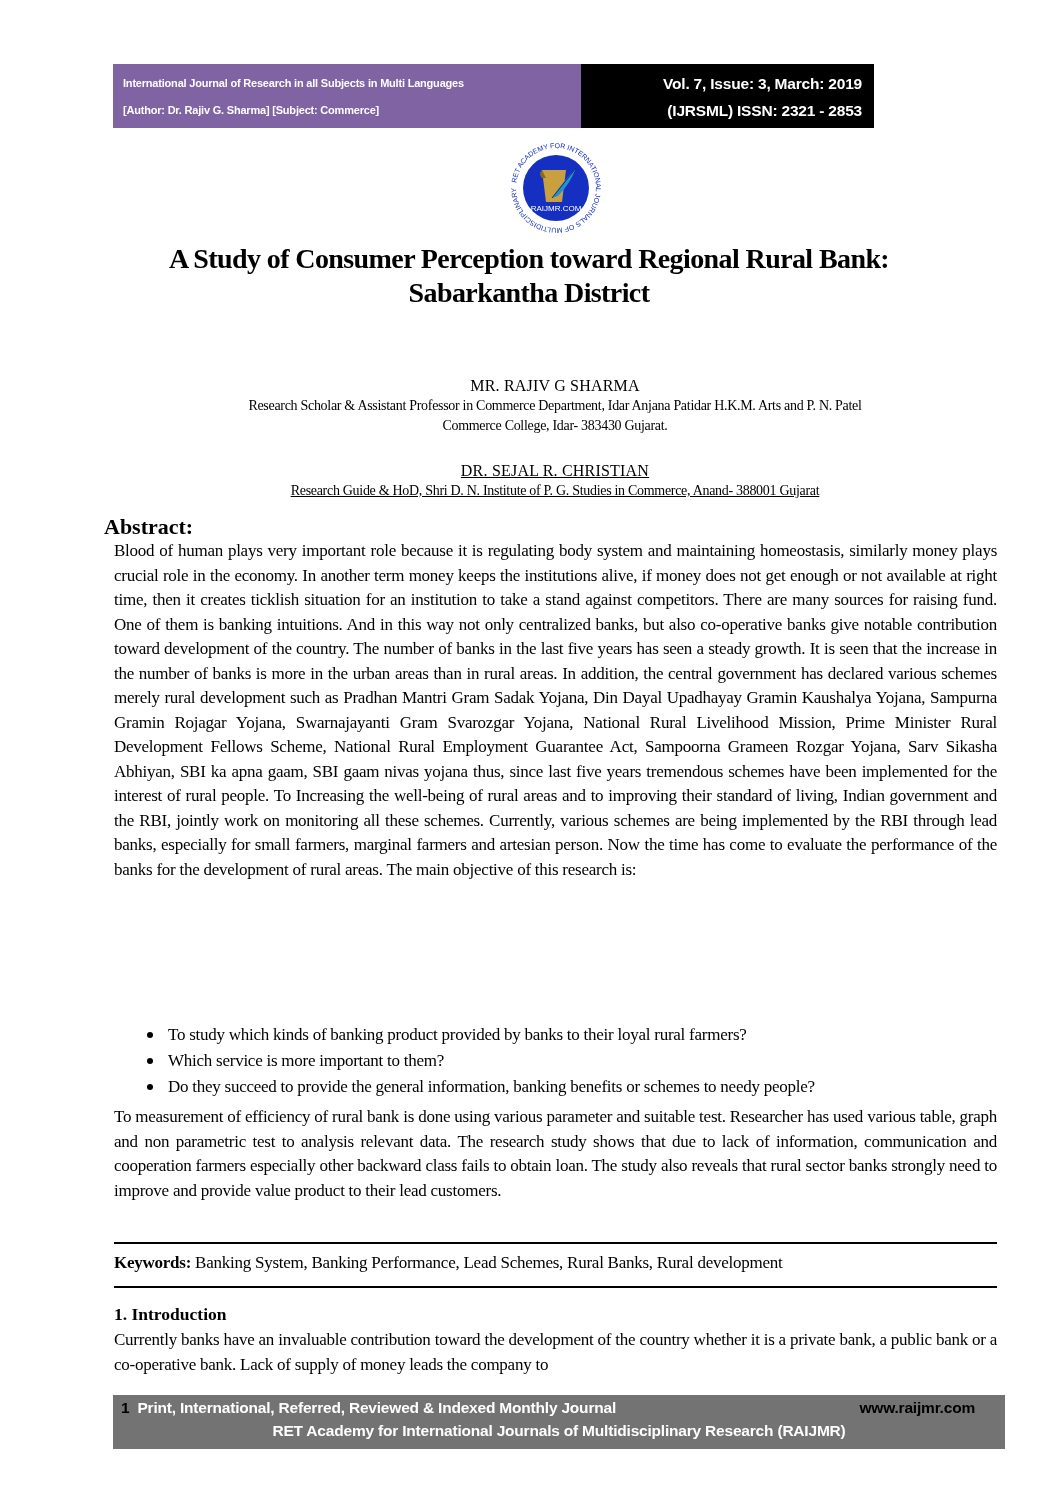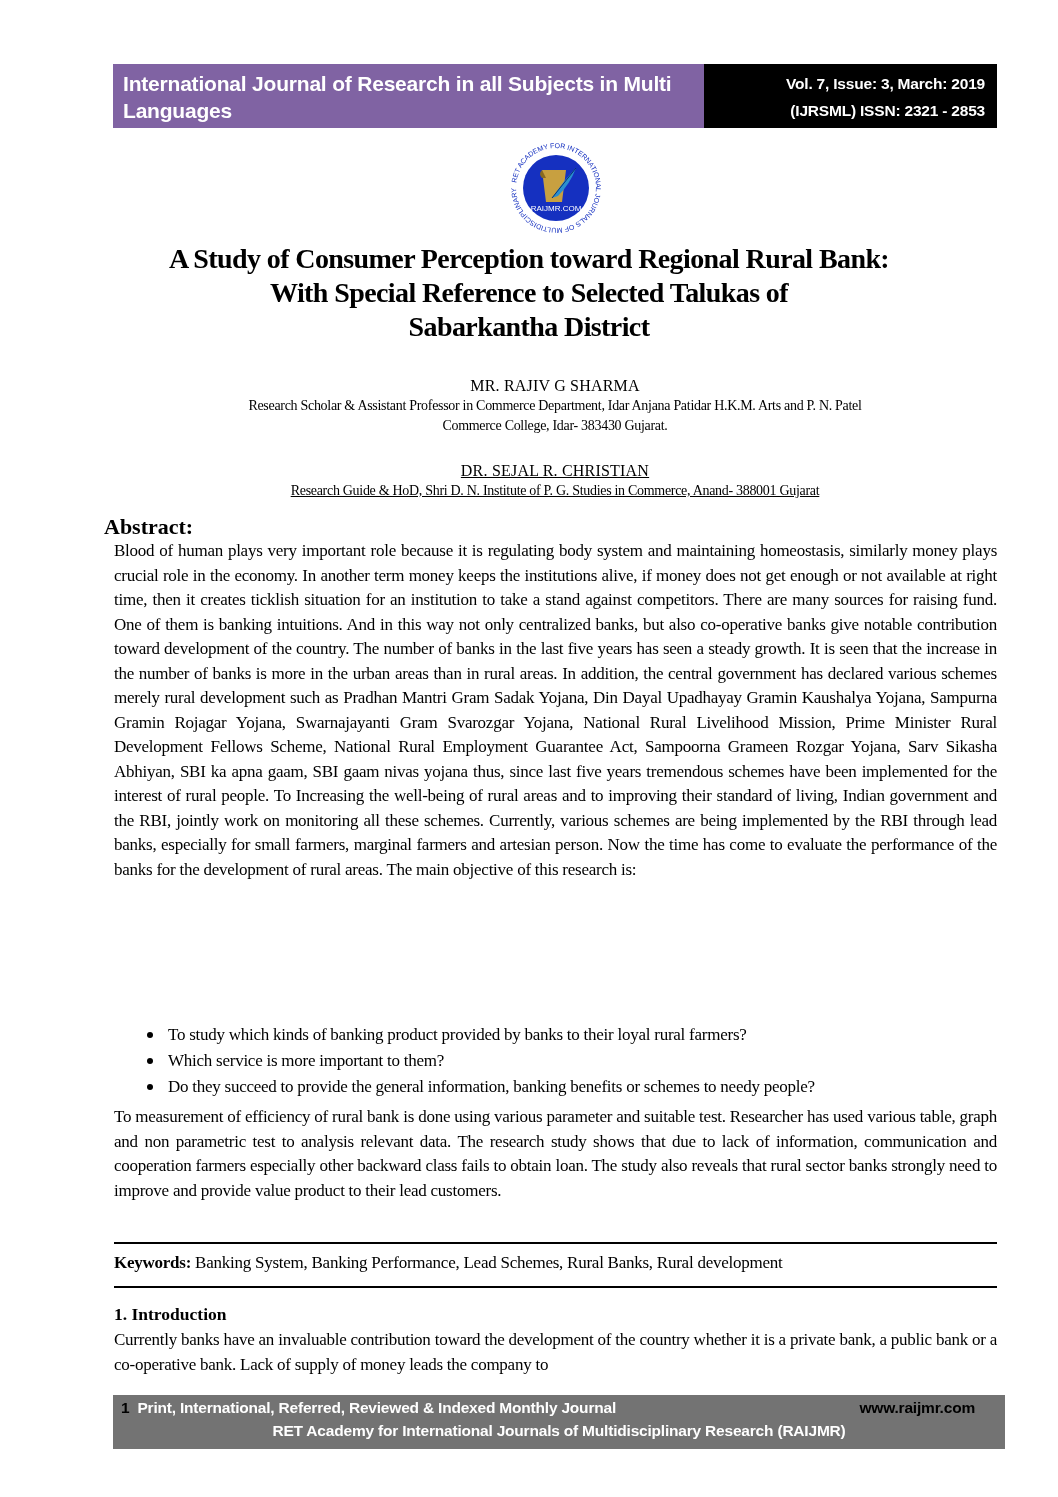--- a/index.html
+++ b/index.html
@@ -1,21 +1,21 @@
 <!DOCTYPE html>
 <html><head>
 <meta charset="utf-8">
 <style>
   html, body { margin: 0; padding: 0; background: #ffffff; }
   body { width: 1058px; height: 1497px; position: relative; overflow: hidden;
          font-family: "Liberation Serif", "DejaVu Serif", serif; color: #000; }
 
   .hdr { position: absolute; left: 113px; top: 64px; width: 884px; height: 64px; display: flex; }
-  .hdr-left { background: #8063a3; width: 591px; height: 64px; color: #fff;
-              font-family: "Liberation Sans", "DejaVu Sans", sans-serif; font-size: 21px;
+  .hdr-left { background: #8063a3; width: 468px; height: 64px; color: #fff;
+              font-family: "Liberation Sans", "DejaVu Sans", sans-serif; font-size: 11px;
               padding: 6px 0 0 10px; box-sizing: border-box; line-height: 27px; letter-spacing: -0.2px; }
   .hdr-right { background: #000; width: 293px; height: 64px; color: #fff;
                font-family: "Liberation Sans", "DejaVu Sans", sans-serif; font-size: 15.5px; font-weight: bold;
                padding: 6px 12px 7px 0; box-sizing: border-box; line-height: 27px; text-align: right; letter-spacing: -0.2px; }
   .hdr-left div { font-weight: bold; }
 
   .logo { position: absolute; left: 506px; top: 140px; width: 100px; height: 96px; }
 
   .title { position: absolute; left: 60px; top: 242px; width: 938px; text-align: center;
            font-family: "Liberation Serif", "DejaVu Serif", serif; font-weight: bold;
@@ -79,21 +79,20 @@
     <path d="M36 30 L60 30 L56 62 L40 62 Z" fill="#c8a040"></path>
     <path d="M36 30 q-4 4 0 8 L40 38 Z" fill="#8a6a20"></path>
     <path d="M46 58 Q58 40 70 28 Q64 44 52 56 Z" fill="#2a8fd0"></path>
     <path d="M46 58 L70 28" stroke="#0a3070" stroke-width="1"></path>
   </g>
   <text x="50" y="71" text-anchor="middle" font-family="Liberation Sans, sans-serif" font-size="8" fill="#ffffff">RAIJMR.COM</text>
 </svg>
 
 <div class="title">
   <div>A Study of Consumer Perception toward Regional Rural Bank:</div>
-  <div>With Special Reference to Selected Talukas of</div>
   <div>Sabarkantha District</div>
 </div>
 
 <div class="author a1">
   <div class="name">MR. RAJIV G SHARMA</div>
   <div class="aff">Research Scholar &amp; Assistant Professor in Commerce Department, Idar Anjana Patidar H.K.M. Arts and P. N. Patel</div>
   <div class="aff">Commerce College, Idar- 383430 Gujarat.</div>
 </div>
 
 <div class="author a2">

